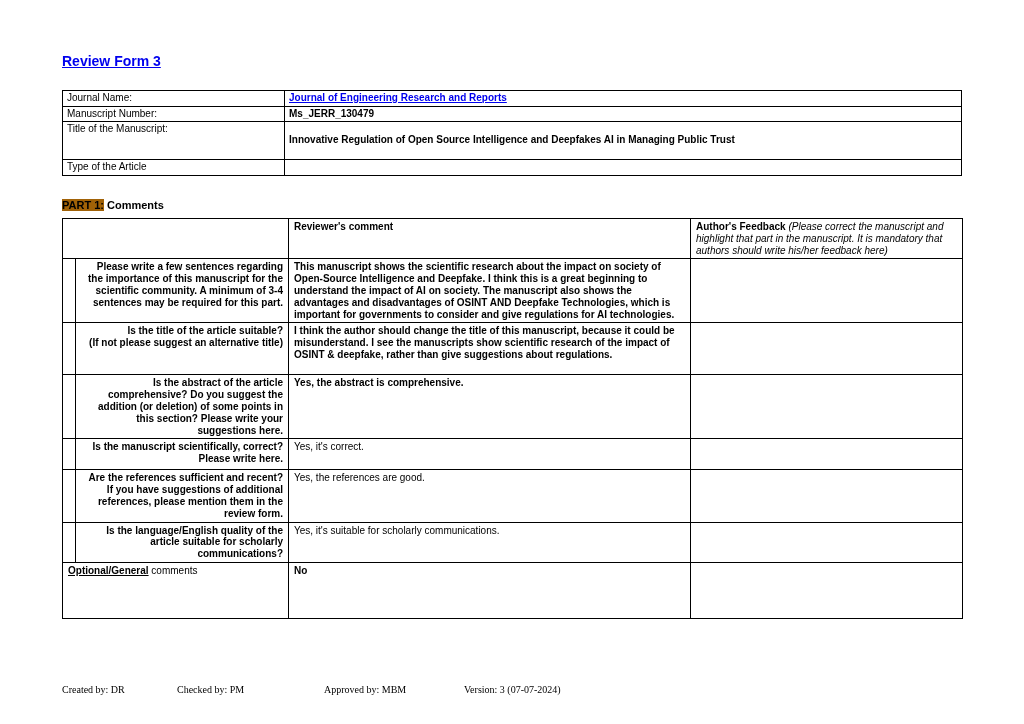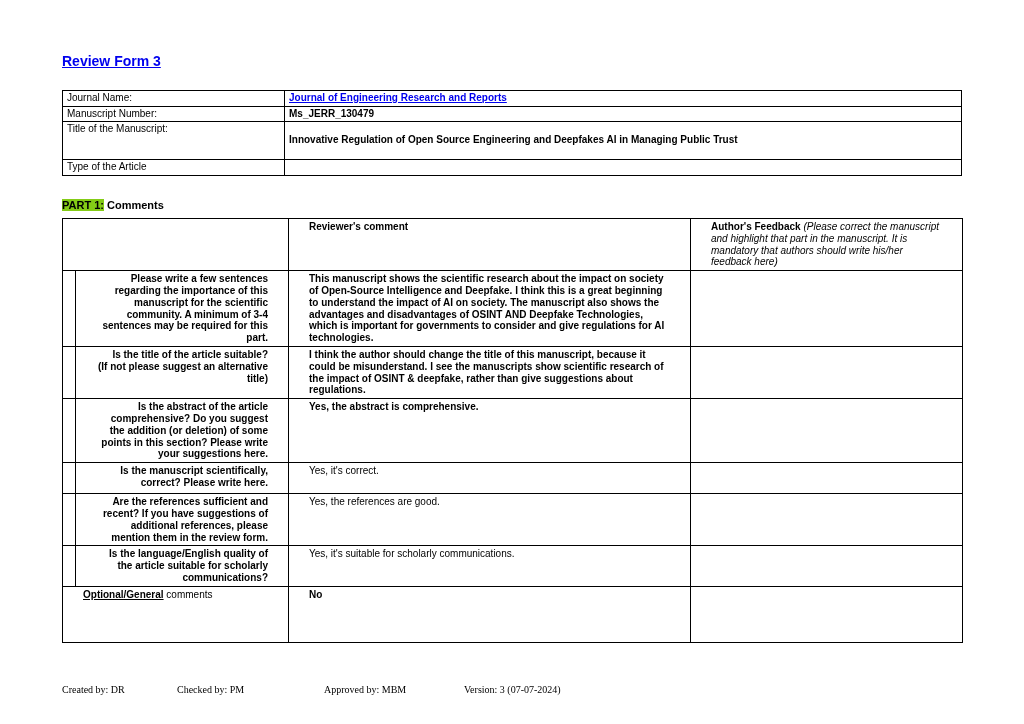--- a/index.html
+++ b/index.html
@@ -29,27 +29,27 @@
   .row-sm { height: 14px; }
   .row-title { height: 38px; }
   .v-mid { vertical-align: middle; }
 
   .link { color: #0000EE; font-weight: bold; text-decoration: underline; cursor: pointer; }
   .bold { font-weight: bold; }
   .italic { font-style: italic; }
   .u { text-decoration: underline; }
 
   .part-heading { position: absolute; left: 62px; top: 199px; font-size: 11px; font-weight: bold; }
-  .hl { background: #84cc16; }
+  .hl { background: #a16207; }
 
   .comments-table {
     position: absolute; left: 62px; top: 218px;
     width: 900px; font-size: 10px;
   }
-  .comments-table td { padding: 2px 20px; line-height: 1.18; }
+  .comments-table td { padding: 2px 5px; line-height: 1.18; }
   .col-a { width: 13px; }
   .col-b { width: 213px; }
   .col-c { width: 402px; }
   .col-d { width: 272px; }
   .question { font-weight: bold; white-space: pre-line; text-align: right; }
   .h32 { height: 32px; }
   .h56 { height: 56px; }
   .h52 { height: 52px; }
   .h55 { height: 55px; }
   .h31 { height: 31px; }
@@ -78,21 +78,21 @@
         <tr class="row-sm">
       <td class="col-label">Journal Name:</td>
       <td><span class="link">Journal of Engineering Research and Reports</span></td>
     </tr>
     <tr class="row-sm">
       <td class="col-label">Manuscript Number:</td>
       <td class="bold">Ms_JERR_130479</td>
     </tr>
     <tr class="row-title">
       <td class="col-label">Title of the Manuscript:</td>
-      <td class="bold v-mid">Innovative Regulation of Open Source Engineering and Deepfakes AI in Managing Public Trust</td>
+      <td class="bold v-mid">Innovative Regulation of Open Source Intelligence and Deepfakes AI in Managing Public Trust</td>
     </tr>
     <tr class="row-sm">
       <td class="col-label">Type of the Article</td>
       <td></td>
     </tr>
   </tbody>
     </table>
 
   <div class="part-heading">
     <span class="hl">PART 1:</span><span> Comments</span>

